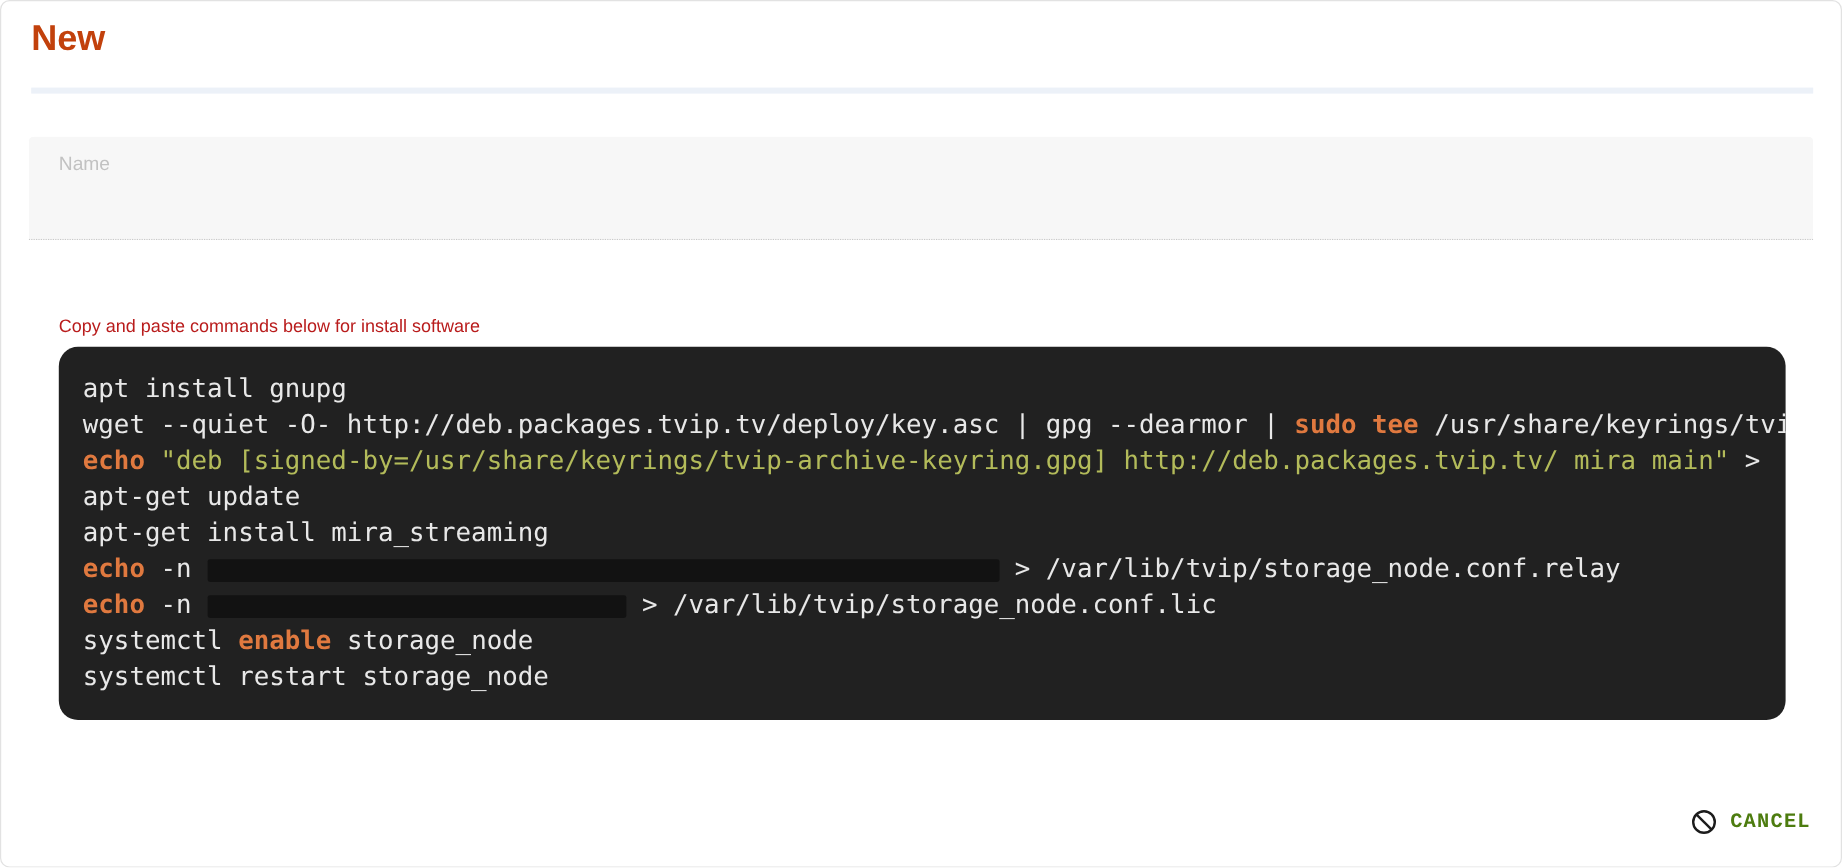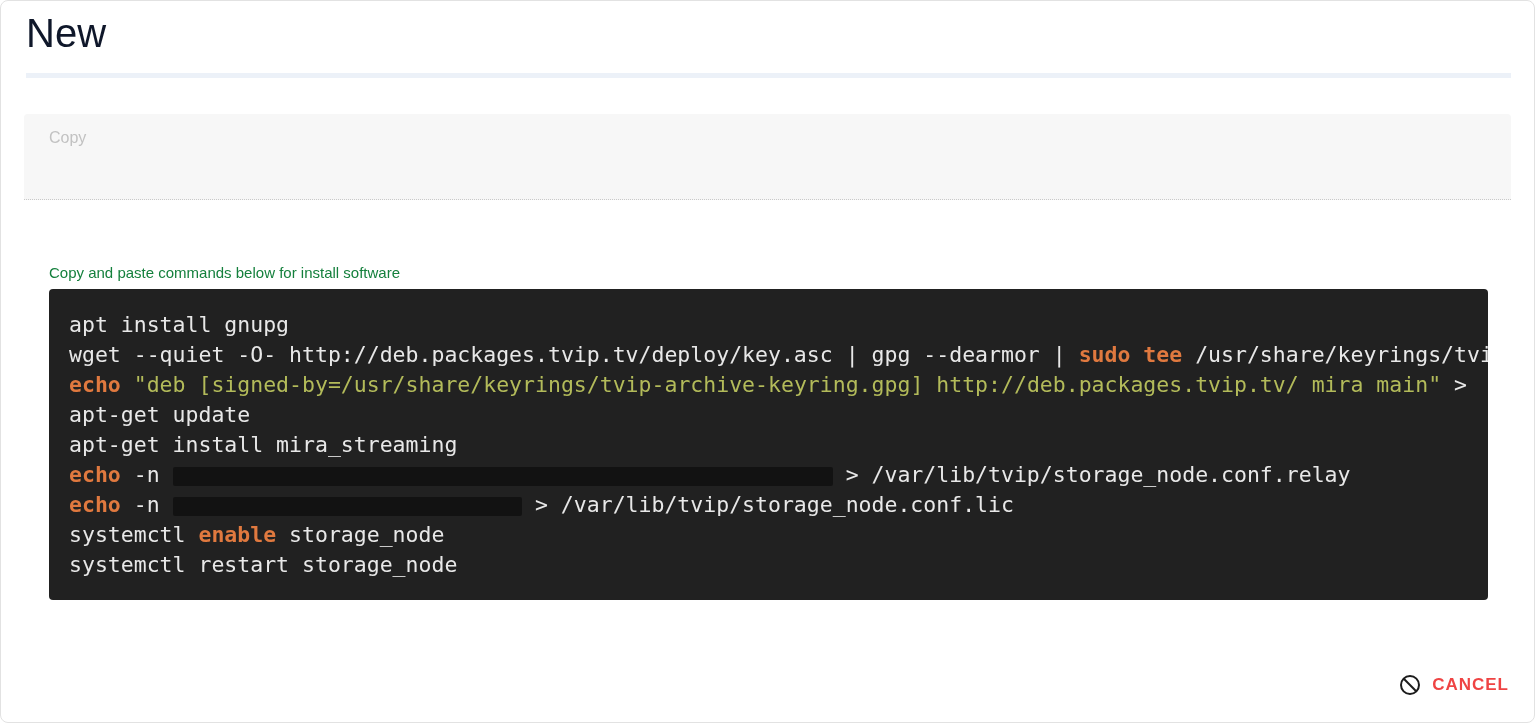--- a/index.html
+++ b/index.html
@@ -14,24 +14,24 @@
     height: 723px;
     box-sizing: border-box;
     background: #ffffff;
     border: 1px solid #e2e2e2;
     border-radius: 8px;
     overflow: hidden;
   }
   .title {
     margin: 0;
     padding: 14px 0 0 25px;
-    font-size: 40px;
+    font-size: 30px;
     line-height: 36px;
-    font-weight: 400;
-    color: #0f172a;
+    font-weight: 700;
+    color: #c2410c;
   }
   .divider {
     height: 5px;
     margin: 22px 23px 0 25px;
     background: var(--divider, #ecf1f8);
   }
   .name-field {
     margin: 36px 23px 0 23px;
     height: 86px;
     box-sizing: border-box;
@@ -48,29 +48,29 @@
     color: var(--field-label, #c2c2c2);
   }
   .field-value {
     font-size: 21px;
     color: var(--field-value, #9b9b9b);
   }
   .instruction {
     margin: 64px 0 0 48px;
     font-size: 15px;
     line-height: 18px;
-    color: #15803d;
+    color: #b91c1c;
   }
   .code-block {
     margin: 7px 46px 0 48px;
     height: 311px;
     box-sizing: border-box;
     padding: 21px 0 0 20px;
     background: var(--code-background, #212121);
-    border-radius: 4px;
+    border-radius: 16px;
     overflow: hidden;
     font-family: "DejaVu Sans Mono", monospace;
     font-size: 21.5px;
     line-height: 30px;
     color: var(--code-text, #e8e8e8);
   }
   .code-line {
     white-space: pre;
     height: 30px;
   }
@@ -90,46 +90,46 @@
     margin: 66px 17px 0 0;
   }
   .cancel-btn {
     display: flex;
     align-items: center;
     gap: 11px;
     background: none;
     border: none;
     padding: 8px 8px;
     cursor: pointer;
-    font-family: Liberation Sans, sans-serif;
+    font-family: Liberation Mono, monospace;
     font-size: 17px;
     font-weight: bold;
     letter-spacing: 1px;
-    color: #ef4444;
+    color: #4d7c0f;
   }
   .block-icon-svg {
     display: block;
     width: 22px;
     height: 22px;
     stroke: #1c1c1c;
     fill: none;
     stroke-width: 2;
   }
 </style>
 </head>
 <body>
 
 <div class="page">
 
   <h1 class="title">New</h1>
 
   <div class="divider"></div>
 
   <div class="name-field">
-    <span class="field-label">Copy</span>
+    <span class="field-label">Name</span>
   </div>
 
   <div>
     <div class="instruction">Copy and paste commands below for install software</div>
     <pre class="code-block" id="code-block"><div class="code-line"><span class="tok-plain">apt install gnupg</span></div><div class="code-line"><span class="tok-plain">wget --quiet -O- http://deb.packages.tvip.tv/deploy/key.asc | gpg --dearmor | </span><span class="tok-keyword">sudo tee</span><span class="tok-plain"> /usr/share/keyrings/tvip-archive-keyring.gpg</span></div><div class="code-line"><span class="tok-keyword">echo</span><span class="tok-plain"> </span><span class="tok-string">"deb [signed-by=/usr/share/keyrings/tvip-archive-keyring.gpg] http://deb.packages.tvip.tv/ mira main"</span><span class="tok-plain"> &gt;</span></div><div class="code-line"><span class="tok-plain">apt-get update</span></div><div class="code-line"><span class="tok-plain">apt-get install mira_streaming</span></div><div class="code-line"><span class="tok-keyword">echo</span><span class="tok-plain"> -n </span><span class="tok-redacted" style="width: 51ch;"></span><span class="tok-plain">&gt; /var/lib/tvip/storage_node.conf.relay</span></div><div class="code-line"><span class="tok-keyword">echo</span><span class="tok-plain"> -n </span><span class="tok-redacted" style="width: 27ch;"></span><span class="tok-plain">&gt; /var/lib/tvip/storage_node.conf.lic</span></div><div class="code-line"><span class="tok-plain">systemctl </span><span class="tok-keyword">enable</span><span class="tok-plain"> storage_node</span></div><div class="code-line"><span class="tok-plain">systemctl restart storage_node</span></div></pre>
   </div>
 
   <div class="footer">
     <button class="cancel-btn">
       <span>

